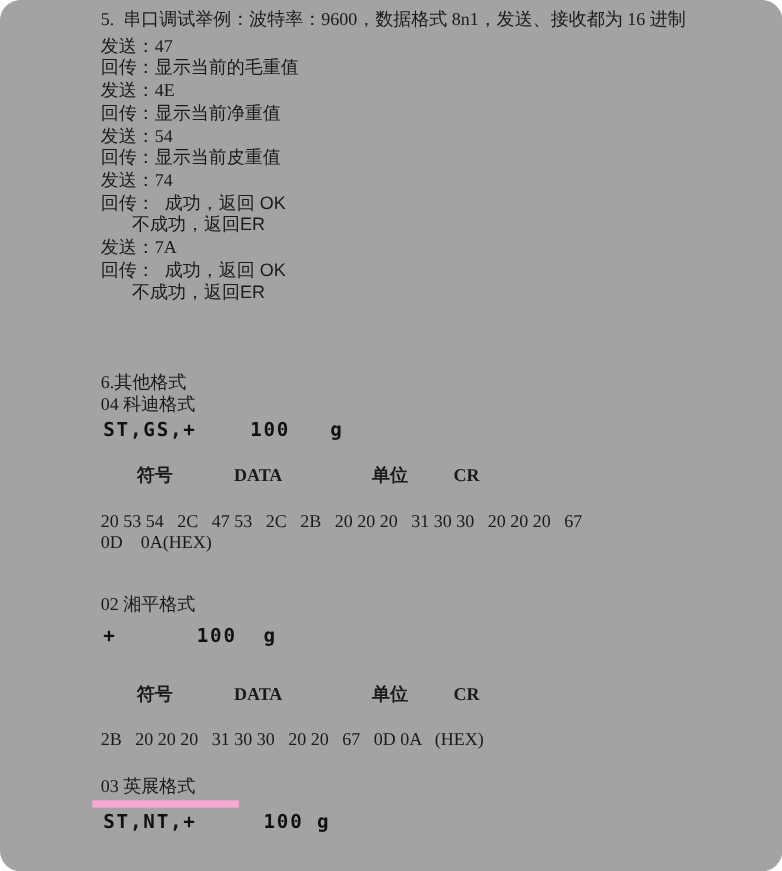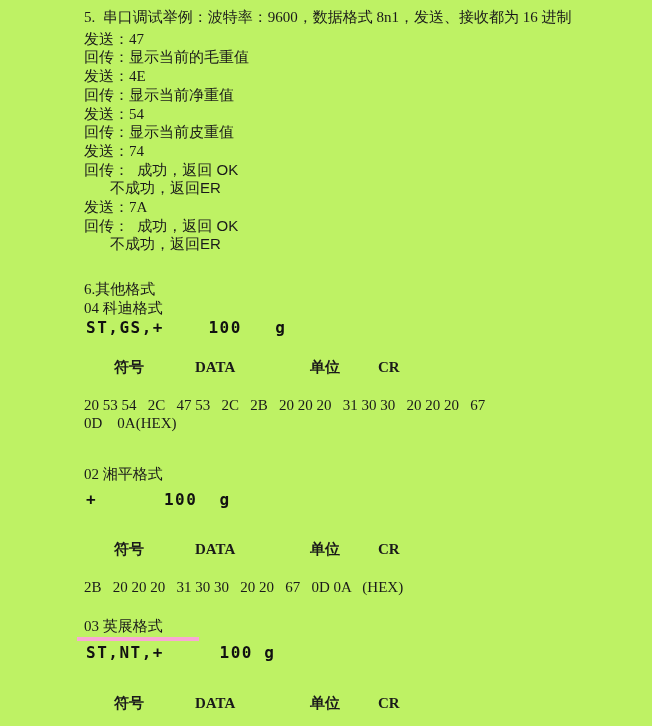--- a/index.html
+++ b/index.html
@@ -1,40 +1,41 @@
 <!DOCTYPE html>
 <html><head>
 <meta charset="utf-8">
 <style>
   html,body { margin:0; padding:0; background:#ffffff; }
   .page {
     position: relative;
     width: 652px; height: 726px;
     box-sizing: border-box;
     padding: 8px 0 0 84px;
-    background: #bef264;
+    background: #a3a3a3;
     color: #1a1a1a;
     font-family: "Liberation Serif", serif;
     font-size: 15px;
     overflow: hidden;
+    border-radius: 17px;
   }
   .line { line-height: 18.7px; white-space: pre; }
   .heading { margin-bottom: 3px; }
   .sans { font-family: "Liberation Sans", sans-serif; font-size: 15px; }
   .indent { margin-left: 26px; }
 
-  .sec6-heading { margin-top: 26px; }
+  .sec6-heading { margin-top: 56px; }
 
   .fmt-title { }
   .fmt2 { margin-top: 32px; }
   .fmt3 { margin-top: 20px; }
 
   .underlined {
     display: inline-block;
-    border-bottom: 4px solid #f9a8d4;
+    border-bottom: 6px solid #f9a8d4;
     margin-left: -7px;
     padding: 0 36px 2px 7px;
   }
 
   .lcd {
     font-family: "DejaVu Sans Mono", monospace;
     font-weight: bold;
     font-size: 16px;
     letter-spacing: 1.5px;
     line-height: 16px;

